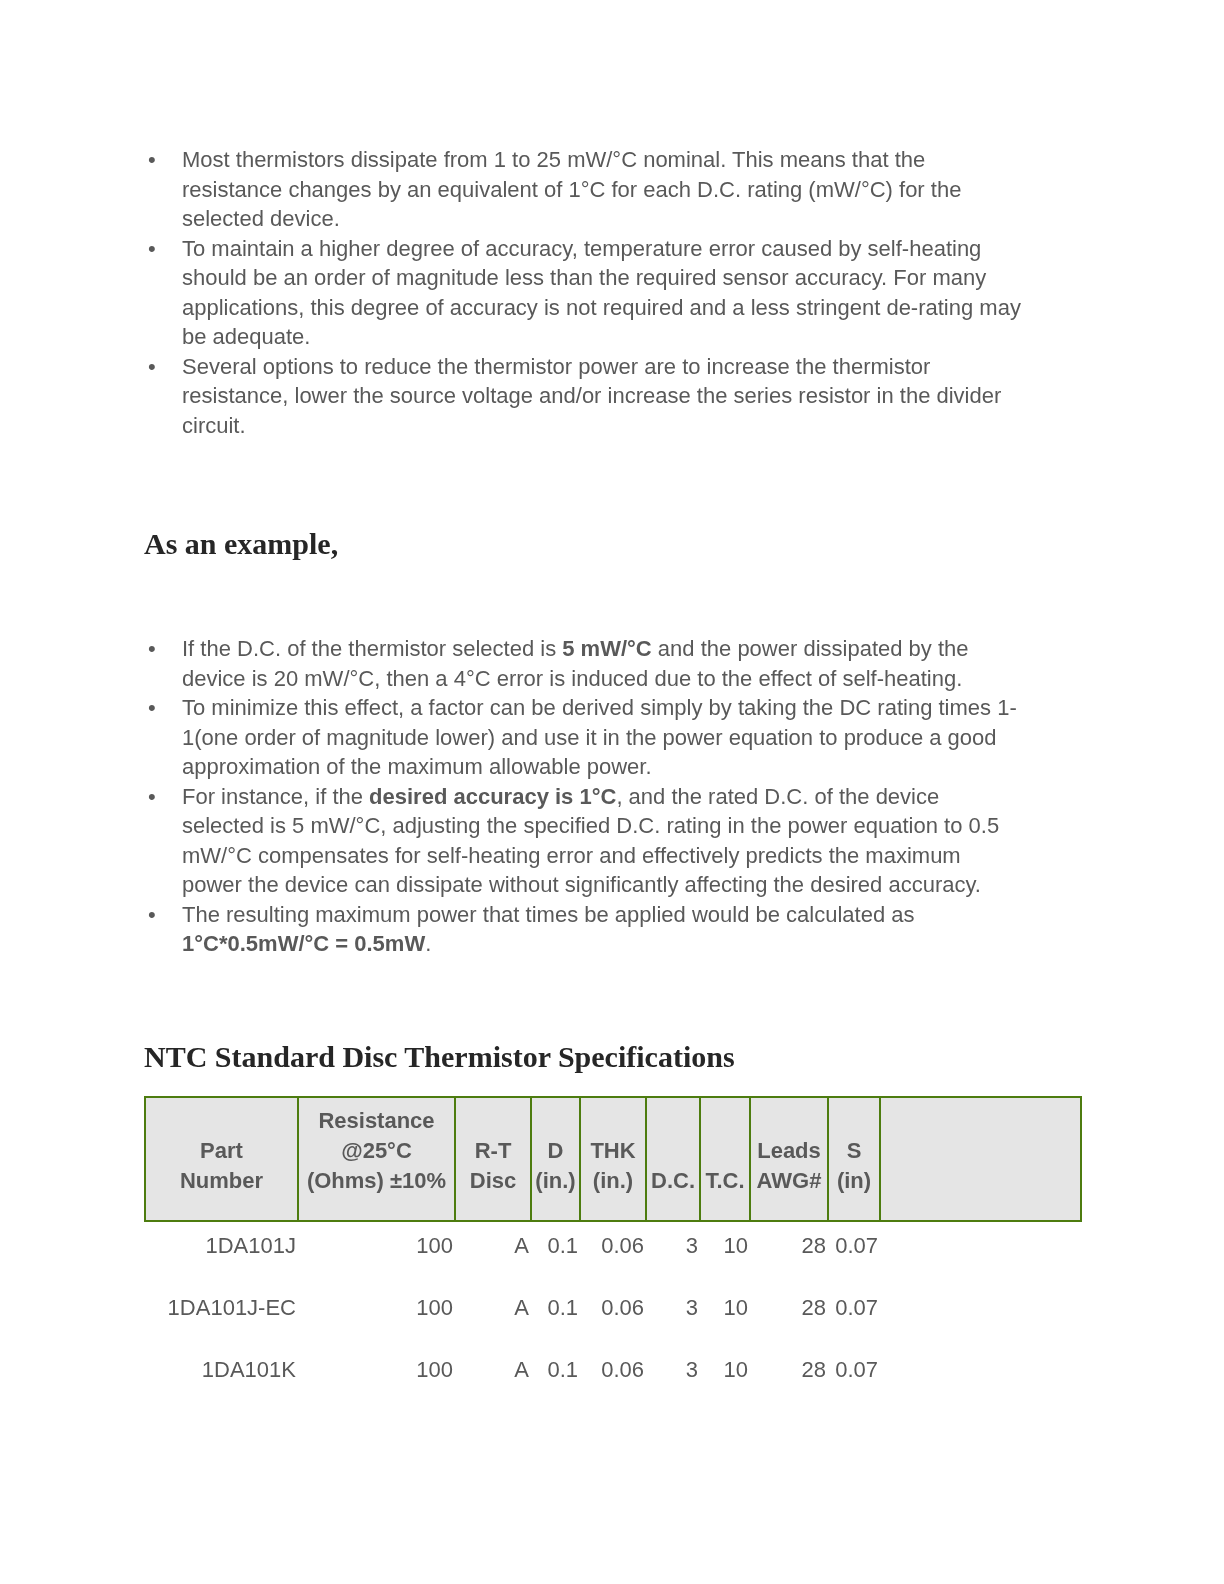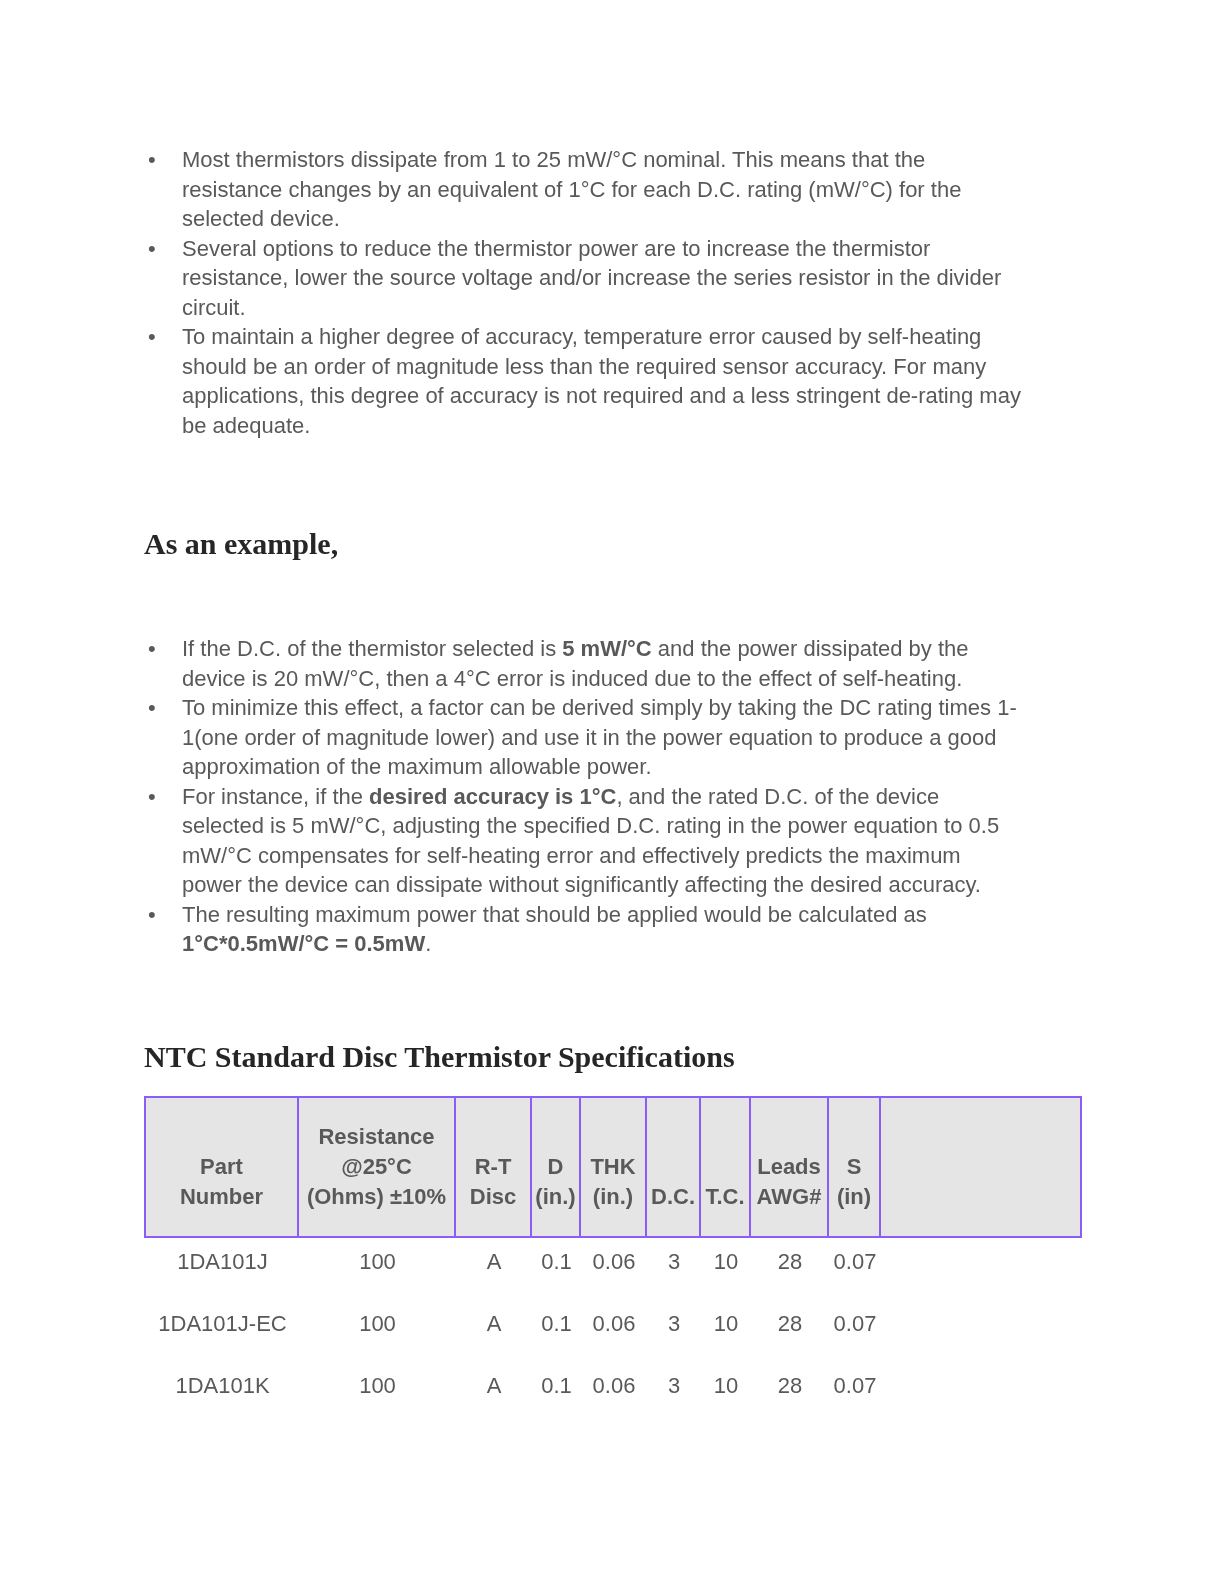--- a/index.html
+++ b/index.html
@@ -60,61 +60,61 @@
   .spec-table col.c3 { width: 76px; }
   .spec-table col.c4 { width: 49px; }
   .spec-table col.c5 { width: 66px; }
   .spec-table col.c6 { width: 54px; }
   .spec-table col.c7 { width: 50px; }
   .spec-table col.c8 { width: 78px; }
   .spec-table col.c9 { width: 52px; }
   .spec-table col.c10 { width: 201px; }
   .spec-table thead th {
     background: #e5e5e5;
-    border: 2px solid #8b5cf6;
+    border: 2px solid #4d7c0f;
     font-size: 22px;
     line-height: 30px;
     font-weight: bold;
     color: #595959;
     text-align: center;
     vertical-align: bottom;
-    padding: 24px 2px 24px 2px;
+    padding: 8px 2px 24px 2px;
     white-space: pre-line;
     overflow: hidden;
   }
   .spec-table tbody td {
     border: none;
     font-size: 22px;
     line-height: 30px;
     color: #595959;
-    text-align: center;
+    text-align: right;
     vertical-align: top;
     padding: 9px 2px 23px 4px;
     white-space: nowrap;
     overflow: hidden;
   }
 </style>
 </head>
 <body>
 
 <main class="page">
 
   <ul class="doc-list" id="list-notes">
       <li><span>Most thermistors dissipate from 1 to 25 mW/°C nominal. This means that the resistance changes by an equivalent of 1°C for each D.C. rating (mW/°C) for the selected device.</span></li>
+      <li><span>To maintain a higher degree of accuracy, temperature error caused by self-heating should be an order of magnitude less than the required sensor accuracy. For many applications, this degree of accuracy is not required and a less stringent de-rating may be adequate.</span></li>
       <li><span>Several options to reduce the thermistor power are to increase the thermistor resistance, lower the source voltage and/or increase the series resistor in the divider circuit.</span></li>
-      <li><span>To maintain a higher degree of accuracy, temperature error caused by self-heating should be an order of magnitude less than the required sensor accuracy. For many applications, this degree of accuracy is not required and a less stringent de-rating may be adequate.</span></li>
     </ul>
 
   <h2 class="doc-heading" id="heading-example">As an example,</h2>
 
   <ul class="doc-list" id="list-example">
       <li><span>If the D.C. of the thermistor selected is </span><span class="b">5 mW/°C</span><span> and the power dissipated by the device is 20 mW/°C, then a 4°C error is induced due to the effect of self-heating.</span></li>
       <li><span>To minimize this effect, a factor can be derived simply by taking the DC rating times 1-1(one order of magnitude lower) and use it in the power equation to produce a good approximation of the maximum allowable power.</span></li>
       <li><span>For instance, if the </span><span class="b">desired accuracy is 1°C</span><span>, and the rated D.C. of the device selected is 5 mW/°C, adjusting the specified D.C. rating in the power equation to 0.5 mW/°C compensates for self-heating error and effectively predicts the maximum power the device can dissipate without significantly affecting the desired accuracy.</span></li>
-      <li><span>The resulting maximum power that should be applied would be calculated as </span><span class="b">1°C*0.5mW/°C = 0.5mW</span><span>.</span></li>
+      <li><span>The resulting maximum power that times be applied would be calculated as </span><span class="b">1°C*0.5mW/°C = 0.5mW</span><span>.</span></li>
     </ul>
 
   <h2 class="doc-heading" id="heading-table">NTC Standard Disc Thermistor Specifications</h2>
 
   <table class="spec-table">
     <colgroup>
       <col class="c1">
         <col class="c2">
         <col class="c3">
         <col class="c4">

